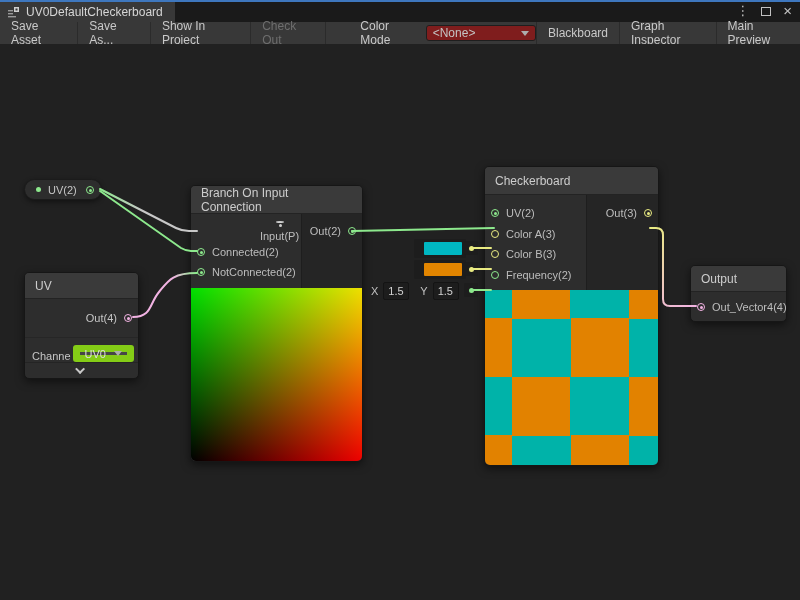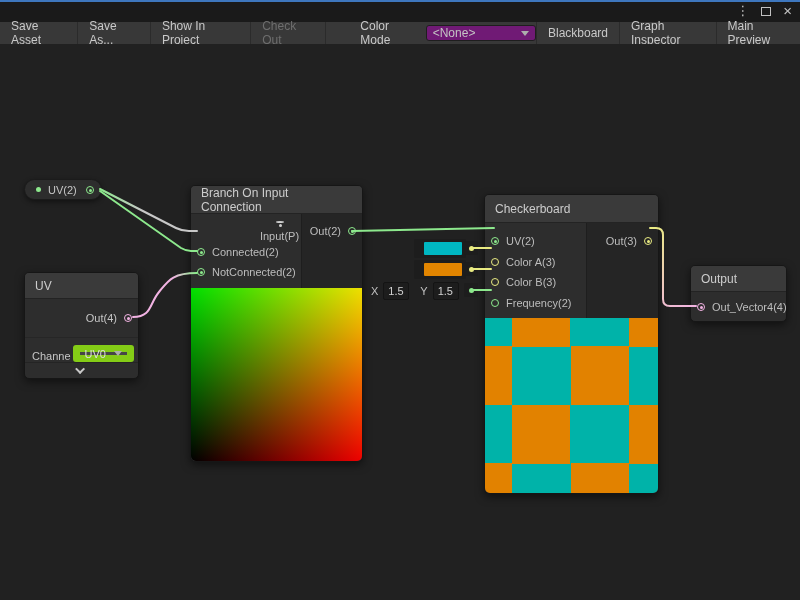--- a/index.html
+++ b/index.html
@@ -22,21 +22,21 @@
   .win-close { font-size:15px; line-height:14px; }
   
   .toolbar {
     position:absolute; top:22px; left:0; width:800px; height:22px; background:#383838;
     display:flex; align-items:stretch; font-size:12px; color:#C9C9C9;
   }
   .tbtn { padding:0 11px; display:flex; align-items:center; border-right:1px solid #2B2B2B; cursor:default; }
   .tbtn.disabled { color:#6E6E6E; }
   .colormode { margin-left:34px; display:flex; align-items:center; gap:9px; }
   .cm-dropdown {
-    width:120px; height:16px; background:#701a75; border:1px solid #1E1E1E; border-radius:3px;
+    width:120px; height:16px; background:#7f1d1d; border:1px solid #1E1E1E; border-radius:3px;
     display:flex; align-items:center; justify-content:space-between; padding:0 6px; color:#C4C4C4;
   }
   .tri-down { width:0; height:0; border-left:4px solid transparent; border-right:4px solid transparent; border-top:5px solid #ADADAD; }
   .tb-right { margin-left:auto; display:flex; }
   .tb-right .tbtn { border-right:none; border-left:1px solid #2B2B2B; }
   
   .graph { position:absolute; top:44px; left:0; width:800px; height:556px; background:#212121; }
   svg.edges { position:absolute; left:0; top:0; z-index:5; pointer-events:none; }
   svg.edges path { fill:none; stroke-width:2; stroke-linecap:round; }
   .s-vec2 { stop-color:var(--port-vec2); } .s-vec3 { stop-color:var(--port-vec3); }
@@ -96,20 +96,32 @@
   .freq-row { position:absolute; left:371px; top:237px; height:19px; display:flex; align-items:center; gap:5px; z-index:1; color:#C0C0C0; font-size:11px; }
   .val-box { width:26px; height:18px; background:#1D1D1D; border:1px solid #141414; border-radius:2px; display:flex; align-items:center; padding-left:4px; color:#D2D2D2; }
   .ellipsis-label { letter-spacing:0; }
 </style>
 </head>
 <body>
 
 <div class="window">
   <div class="accent-line"></div>
 
+  <div class="tabbar">
+    <div class="tab">
+      <svg width="13" height="13" viewBox="0 0 13 13">
+        <rect x="7" y="1" width="5" height="5" fill="#CFCFCF"></rect>
+        <rect x="8.5" y="2.5" width="2" height="2" fill="#383838"></rect>
+        <rect x="1" y="4" width="5" height="1.4" fill="#9A9A9A"></rect>
+        <rect x="1" y="7" width="5" height="1.4" fill="#9A9A9A"></rect>
+        <rect x="1" y="10" width="8" height="1.4" fill="#9A9A9A"></rect>
+      </svg>
+      <span>UV0DefaultCheckerboard</span>
+    </div>
+  </div>
 
   <div class="win-controls">
     <span class="win-menu">⋮</span>
     <span class="win-max"></span>
     <span class="win-close">×</span>
   </div>
 
   <div class="toolbar">
     <div class="tbtn">Save Asset</div>
     <div class="tbtn">Save As...</div>
@@ -200,21 +212,21 @@
         <div class="dd">
           <span>UV0</span>
           <span class="tri-down"></span>
         </div>
       </div>
       <div class="collapse-row">
         <span class="chevron"></span>
       </div>
     </div>
 
-    <div class="node" style="left:484px; top:150px; width:175px;">
+    <div class="node" style="left:484px; top:122px; width:175px;">
       <div class="node-title" style="height:28px;">Checkerboard</div>
       <div class="node-body" style="height:95px; padding-top:8px;">
         <div class="out-col" style="width:72px; padding-top:8px;">
           <div class="port-row out" style="height:20.6px;">
             <span>Out(3)</span>
             <span class="port vec3 connected"></span>
           </div>
         </div>
         <div class="port-row" style="height:20.6px;">
           <span class="port vec2 connected"></span>

